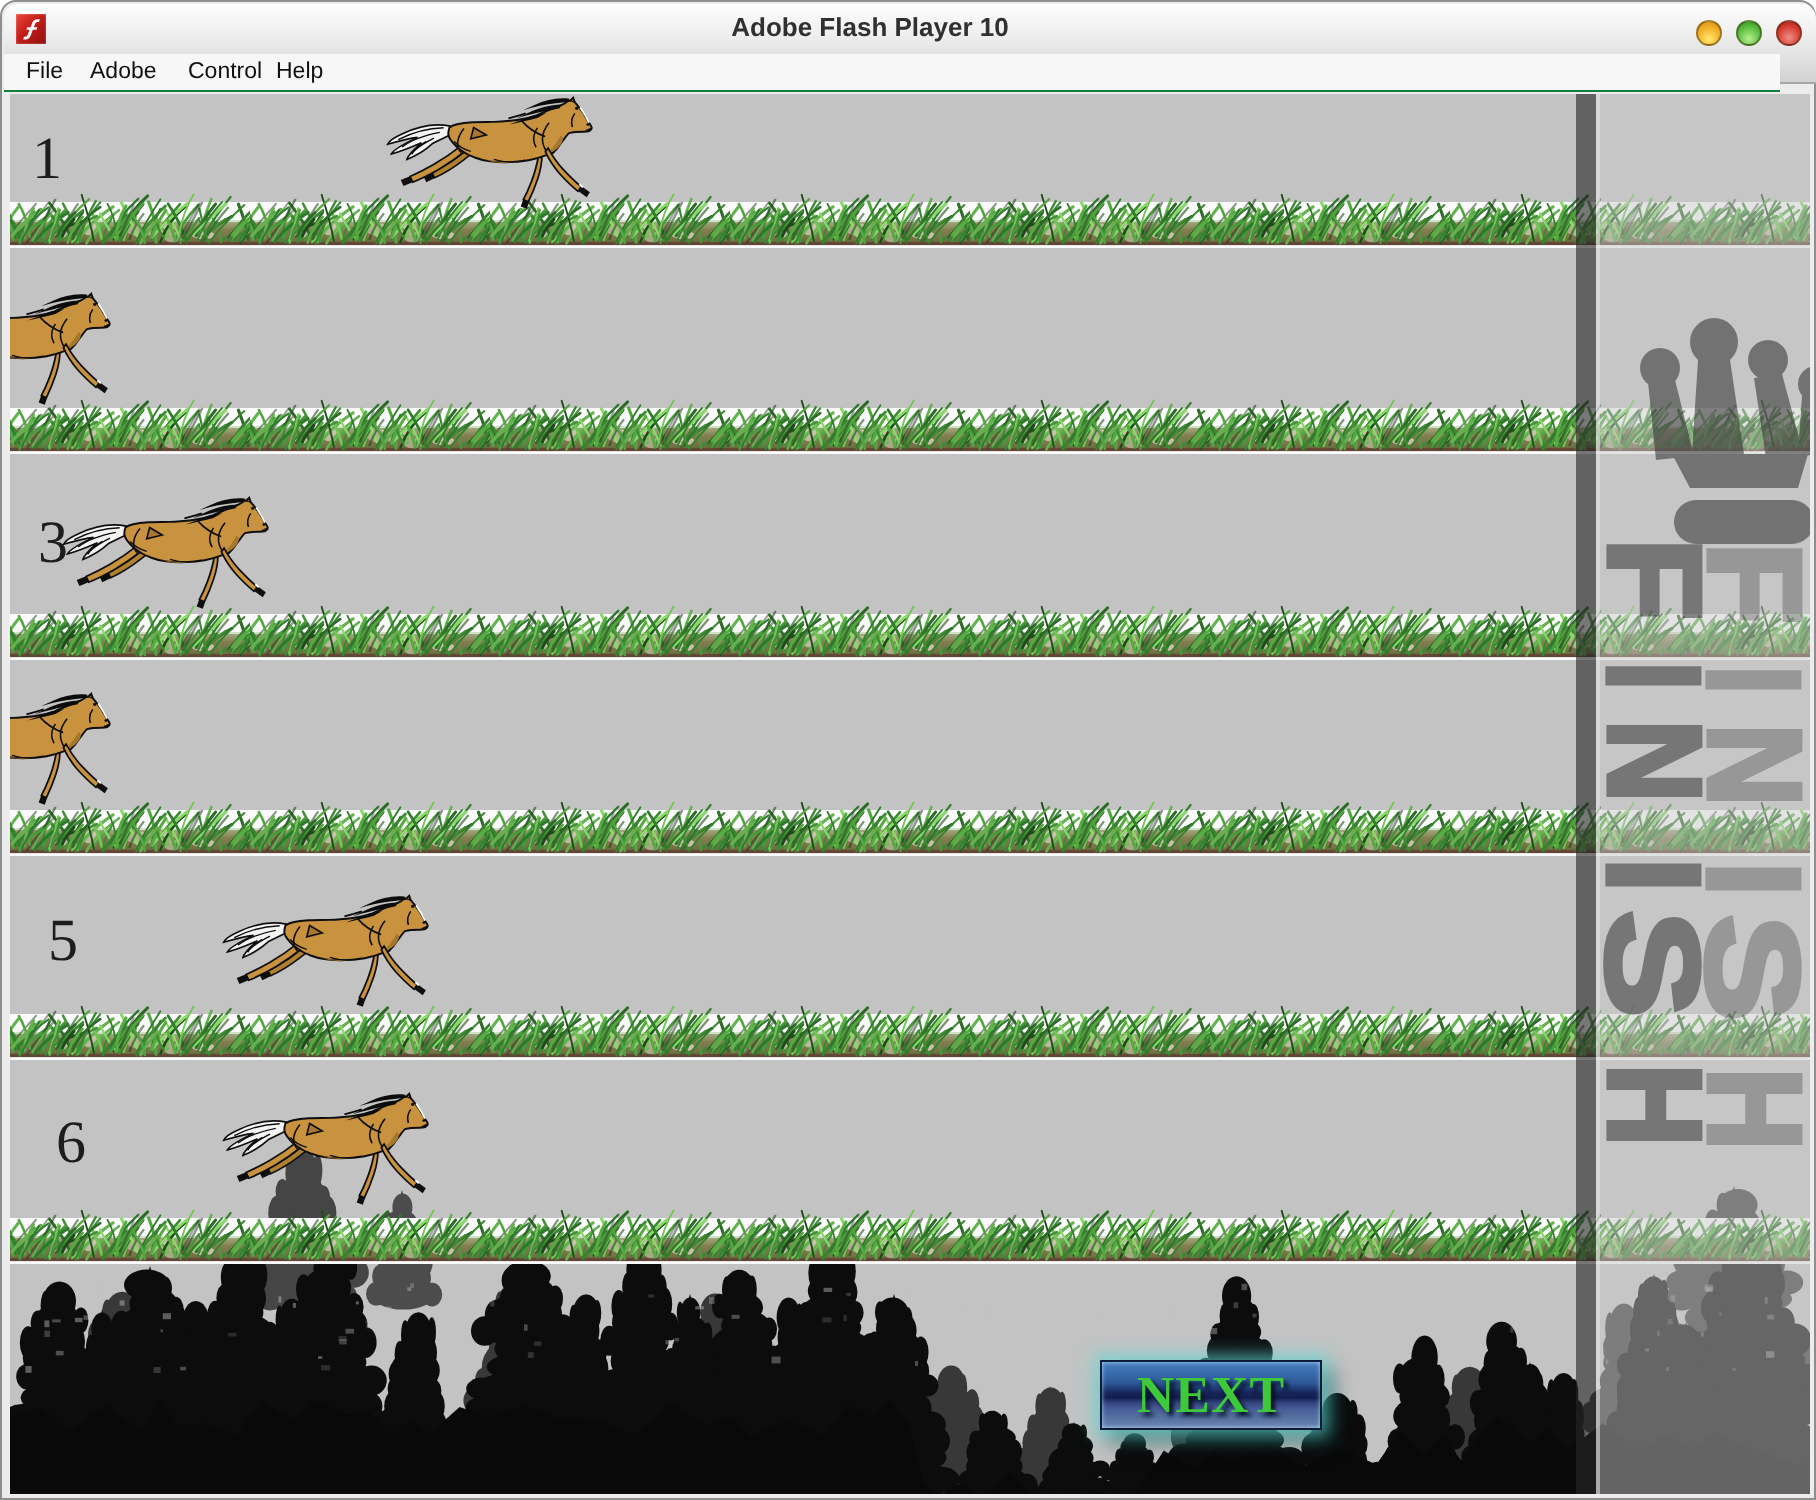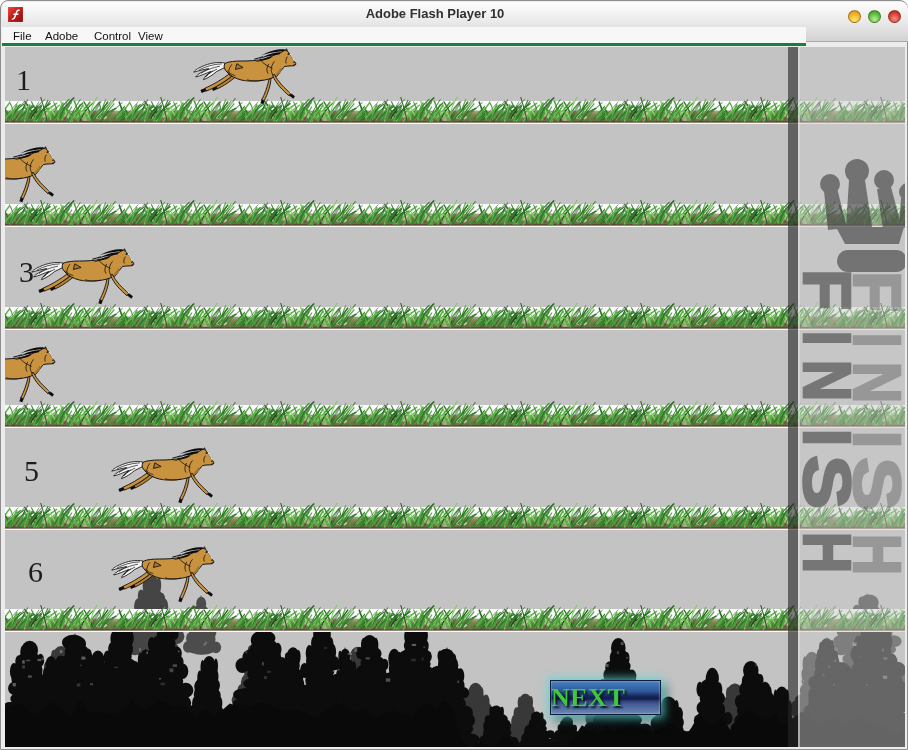--- a/index.html
+++ b/index.html
@@ -3,33 +3,33 @@
 html,body{margin:0;padding:0;width:908px;height:750px;background:#fff;overflow:hidden}
 *{box-sizing:border-box}
 .win{position:absolute;left:0;top:0;width:908px;height:750px;border:1px solid #8e8e8e;border-radius:8px 8px 0 0;background:#ececec;font-family:"Liberation Sans",sans-serif}
 .titlebar{position:absolute;left:1px;top:1px;width:906px;height:40px;border-radius:7px 7px 0 0;background:linear-gradient(180deg,#fdfdfd 0%,#ececec 45%,#dcdcdc 80%,#d2d2d2 100%);border-bottom:1px solid #a8a8a8}
 .flashicon{position:absolute;left:6px;top:5px;width:15px;height:15px;background:linear-gradient(135deg,#e8473a 0%,#c41e1a 45%,#8e0f0f 100%);box-shadow:inset 0 0 1px rgba(255,255,255,.5)}
 .title{position:absolute;left:0;top:0;width:866px;text-align:center;font-size:13px;font-weight:bold;color:#303030;line-height:24px}
 .ball{position:absolute;top:8px;width:13px;height:13px;border-radius:50%;border:1px solid rgba(60,40,10,.45)}
 .b1{left:846px;background:radial-gradient(circle at 50% 78%,#ffe96e 0%,#f2b32a 55%,#d98a14 100%)}
 .b2{left:866px;background:radial-gradient(circle at 50% 75%,#b9ee8e 0%,#5ec043 55%,#2f9420 100%)}
 .b3{left:886px;background:radial-gradient(circle at 50% 70%,#f08f86 0%,#d84238 55%,#ad1a14 100%)}
-.menubar{position:absolute;left:1px;top:26px;width:804px;height:19px;background:#f7f7f7;border-bottom:3px solid #15803d;font-size:11.5px;color:#111}
+.menubar{position:absolute;left:1px;top:26px;width:888px;height:19px;background:#f7f7f7;border-bottom:1px solid #15803d;font-size:11.5px;color:#111}
 .menubar span{position:absolute;top:3px}
 .stage{position:absolute;left:4px;top:46px;width:900px;height:700px;background:#c3c3c3;overflow:hidden}
 .strip{position:absolute;left:0}
 .lanenum{position:absolute;font-family:"Liberation Serif",serif;font-size:30px;color:#1d1d1d}
 .horse{position:absolute}
 .forest{position:absolute;left:0;top:0}
 .fline{position:absolute;left:783px;top:0;width:10px;height:700px;background:rgba(38,38,38,0.62)}
 .fover{position:absolute;left:793px;top:0;width:107px;height:700px;background:rgba(201,201,201,0.48);border-left:2px solid rgba(230,230,230,0.55)}
 .nextbtn{position:absolute;left:545px;top:633px;width:111px;height:35px;border:1px solid #0e1c3a;
 background:linear-gradient(180deg,#4a80bd 0%,#3a6cae 16%,#2e5897 32%,#17265c 46%,#121d4c 54%,#344480 62%,#485f9b 72%,#54719e 84%,#6e86b5 100%);
 box-shadow:0 0 8px 3px rgba(95,225,220,0.65),5px 6px 9px 1px rgba(8,50,50,0.5),inset 0 0 2px rgba(190,240,255,.8);
-text-align:left;font-family:"Liberation Serif",serif;font-weight:bold;font-size:26px;line-height:33px;
+text-align:center;font-family:"Liberation Serif",serif;font-weight:bold;font-size:26px;line-height:33px;
 color:#3dc93a;letter-spacing:0.5px;text-shadow:2px 2px 2px rgba(2,12,30,0.95)}
 </style></head><body>
 <svg width="0" height="0" style="position:absolute">
 <defs>
 <linearGradient id="dirtg" x1="0" y1="0" x2="0" y2="1">
 <stop offset="0" stop-color="#bfa78f"></stop>
         <stop offset="0.35" stop-color="#8f6b52"></stop>
         <stop offset="0.8" stop-color="#7a5540"></stop>
         <stop offset="1" stop-color="#6a4a38"></stop>
 </linearGradient>
@@ -236,21 +236,21 @@
         </svg></div>
 <div class="title">Adobe Flash Player 10</div>
 <div class="ball b1"></div>
       <div class="ball b2"></div>
       <div class="ball b3"></div>
 </div>
 <div class="menubar">
       <span style="left:11px">File</span>
       <span style="left:43px">Adobe</span>
       <span style="left:92px">Control</span>
-      <span style="left:136px">View</span>
+      <span style="left:136px">Help</span>
     </div>
 <div class="stage">
 <svg class="forest" width="900" height="700">
         <g fill="#454545">
           <path d="M148.0,529.0 L144.8,540.0 L151.2,540.0 Z"></path>
           <ellipse cx="147.0" cy="539.1" rx="7.5" ry="10.4"></ellipse>
           <ellipse cx="140.1" cy="539.6" rx="2.4" ry="7.8"></ellipse>
           <ellipse cx="153.8" cy="538.3" rx="2.4" ry="7.8"></ellipse>
           <ellipse cx="146.8" cy="549.3" rx="10.6" ry="8.4"></ellipse>
           <ellipse cx="136.2" cy="548.8" rx="3.4" ry="6.3"></ellipse>

